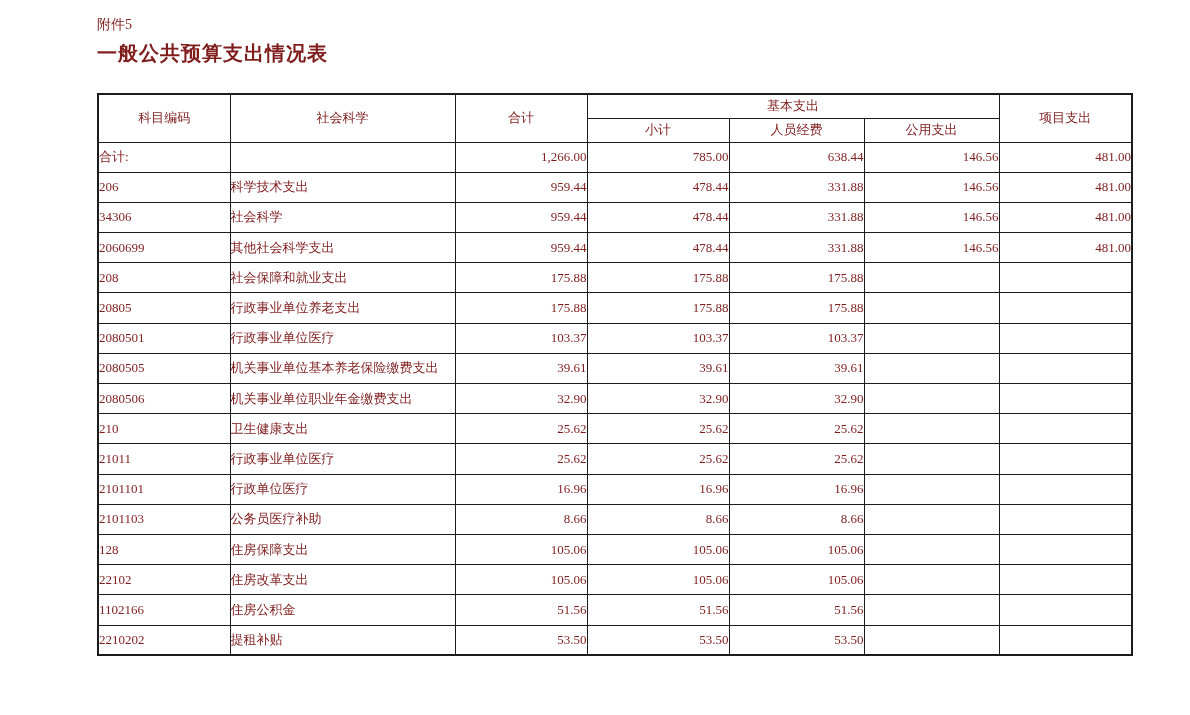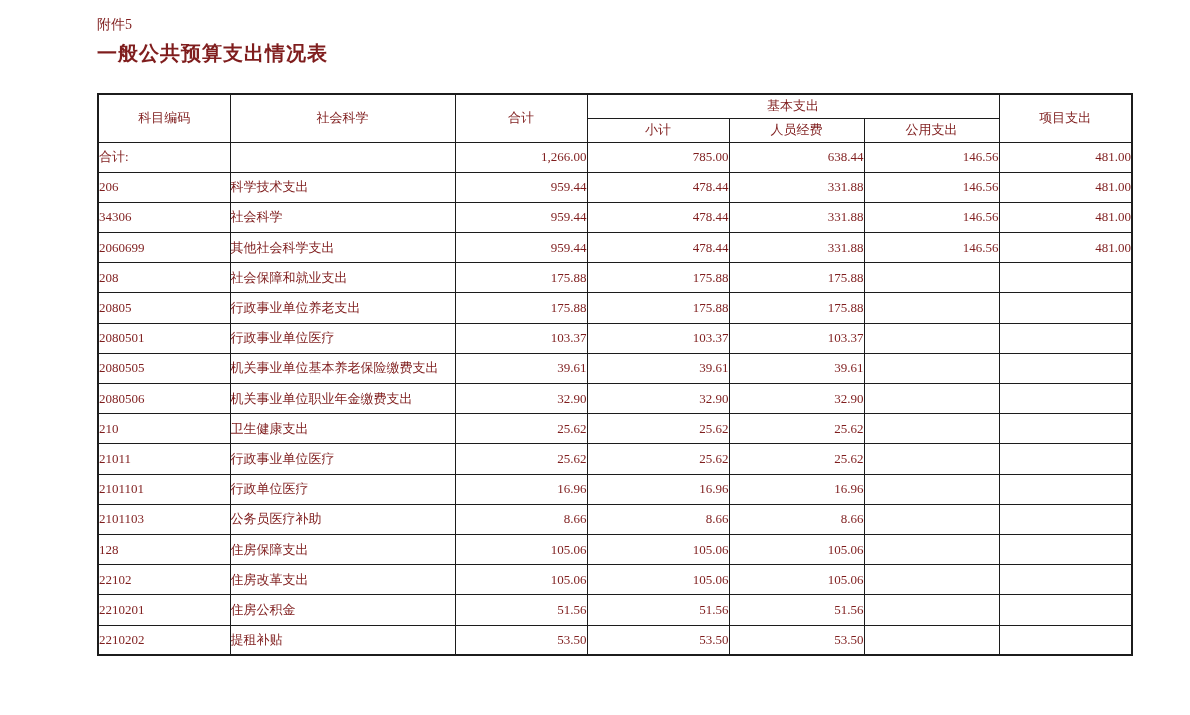--- a/index.html
+++ b/index.html
@@ -225,21 +225,21 @@
         <tr>
           <td class="cell-left">22102</td>
           <td class="cell-left">住房改革支出</td>
           <td class="cell-num">105.06</td>
           <td class="cell-num">105.06</td>
           <td class="cell-num">105.06</td>
           <td class="cell-num"></td>
           <td class="cell-num"></td>
         </tr>
         <tr>
-          <td class="cell-left">2210201</td>
+          <td class="cell-left">1102166</td>
           <td class="cell-left">住房公积金</td>
           <td class="cell-num">51.56</td>
           <td class="cell-num">51.56</td>
           <td class="cell-num">51.56</td>
           <td class="cell-num"></td>
           <td class="cell-num"></td>
         </tr>
         <tr>
           <td class="cell-left">2210202</td>
           <td class="cell-left">提租补贴</td>

